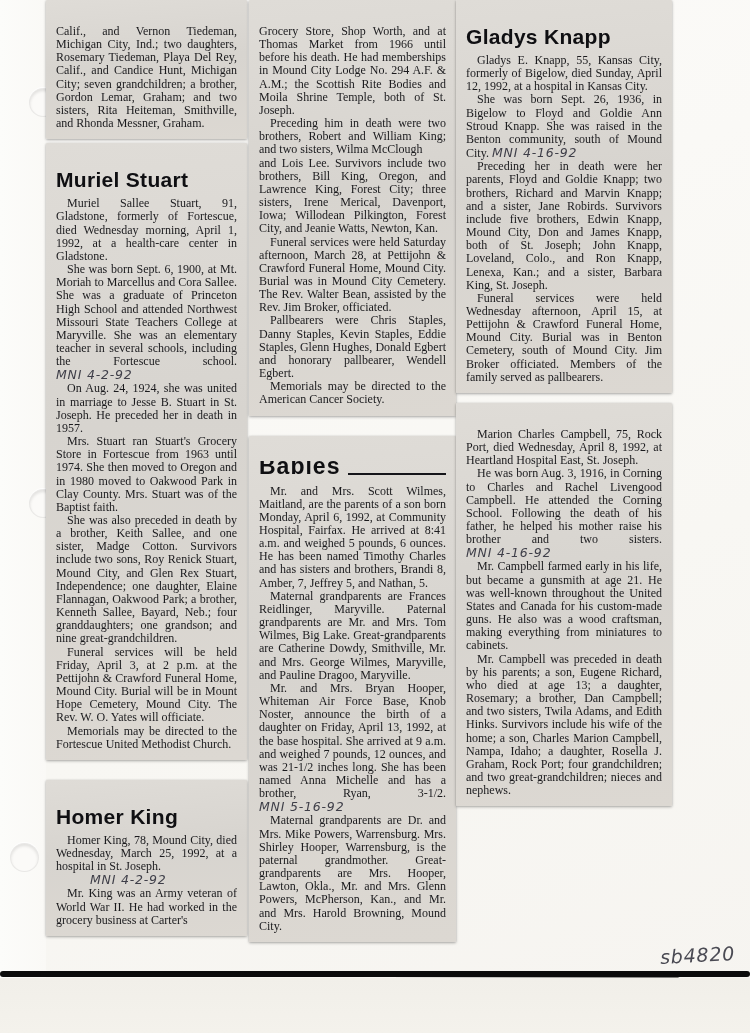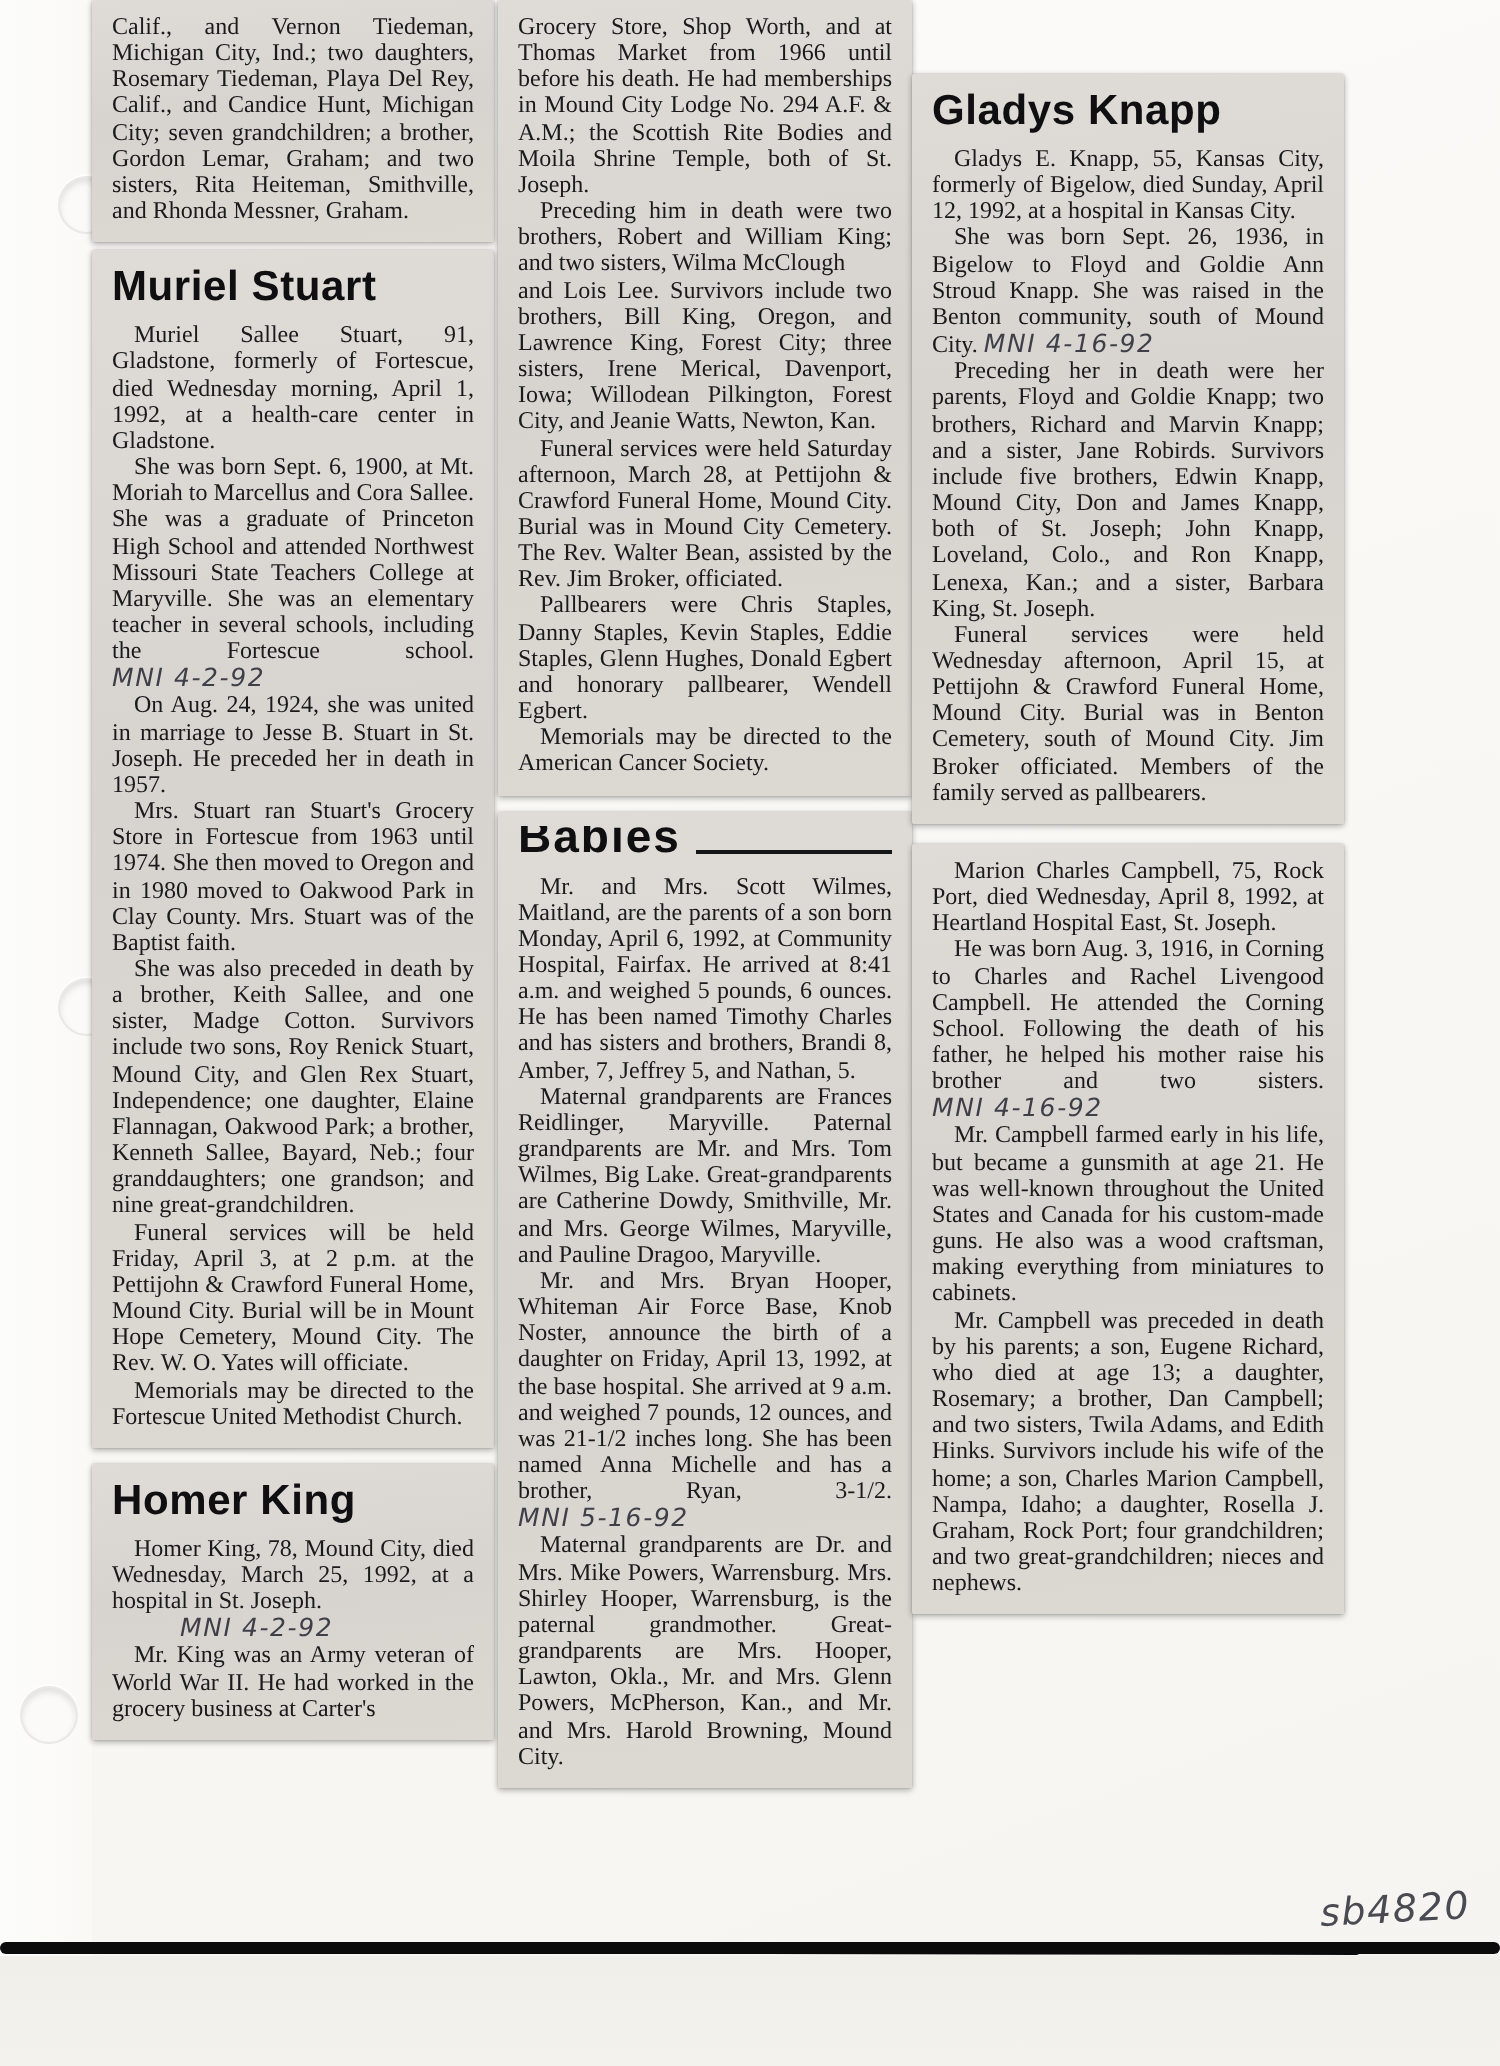--- a/index.html
+++ b/index.html
@@ -4,28 +4,28 @@
 <style>
   html,body{margin:0;padding:0;}
   body{
     width:750px;height:1033px;position:relative;overflow:hidden;
     background:linear-gradient(160deg,#fcfbf9 0%,#f8f7f3 60%,#f6f4f0 100%);
     font-family:"Liberation Serif", serif;
   }
   .col{position:absolute;top:0;}
   .col-left{left:46px;width:201px;}
   .col-mid{left:249px;width:207px;}
-  .col-right{left:456px;width:216px;margin-top:37px;}
+  .col-right{left:456px;width:216px;}
   .clip{
     background:linear-gradient(175deg,#dfdcd7 0%,#d7d4cf 45%,#dcd8d2 100%);
     box-shadow:0 1px 3px rgba(0,0,0,0.32), 0 0 1px rgba(0,0,0,0.2);
-    padding:7px 10px 9px;color:#17171a;border-radius:1px;
+    padding:25px 10px 9px;color:#17171a;border-radius:1px;
   }
   .mt14{margin-top:4px;}
-  .mt8{margin-top:8px;}
+  .mt8{margin-top:20px;}
   .mt10{margin-top:10px;}
   .head{
     font-family:"Liberation Sans", sans-serif;font-weight:bold;
     font-size:21px;line-height:24px;margin:0 0 5px;letter-spacing:0.3px;color:#0f0f12;
   }
   .para{margin:0;font-size:12px;line-height:13.15px;text-align:justify;text-indent:11px;color:#1a1a1d;}
   .para.ni{text-indent:0;}
   .hand{
     font-family:"DejaVu Sans", sans-serif;font-style:italic;color:#3f3f49;
     font-size:12.5px;letter-spacing:0.8px;white-space:nowrap;

